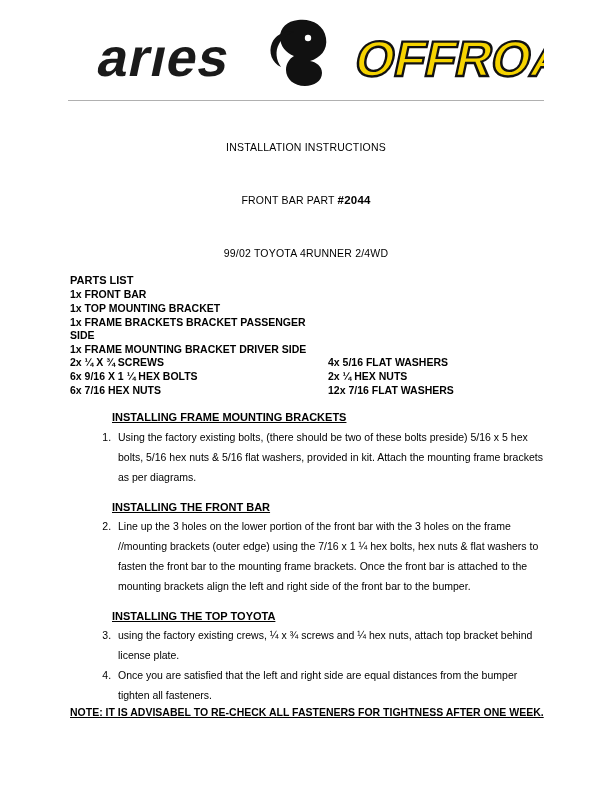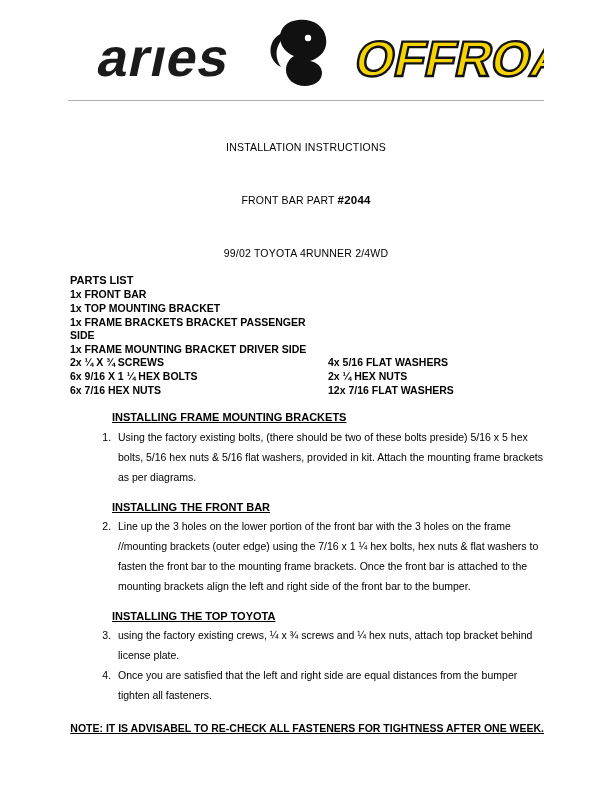--- a/index.html
+++ b/index.html
@@ -99,26 +99,24 @@
     padding-left: 44px;
     list-style-position: outside;
   }
   ol.steps li {
     margin-bottom: 0px;
     padding-left: 4px;
     line-height: 20px;
   }
 
   .note {
-    margin-top: 16px;
     font-weight: bold;
     text-decoration: underline;
     font-size: 10.5px;
     line-height: 14px;
-    text-align: right;
   }
 </style>
 </head>
 <body>
 
 <div class="page">
 
   <div class="logo-band">
     <svg class="logo-svg" width="476" height="78" viewBox="0 0 476 78">
 

